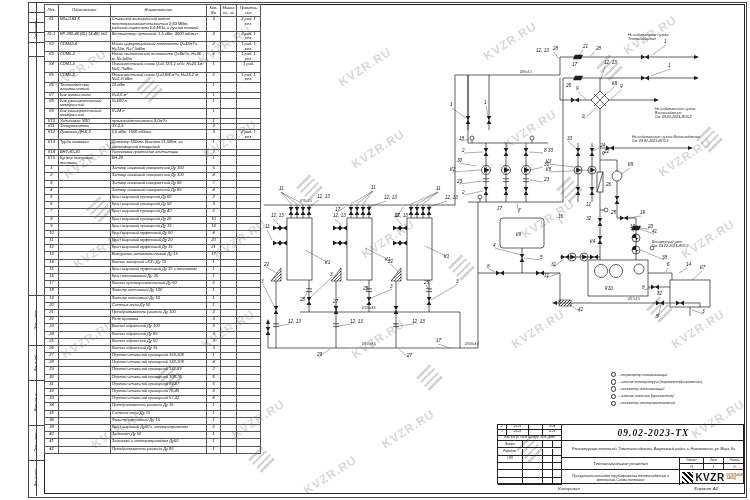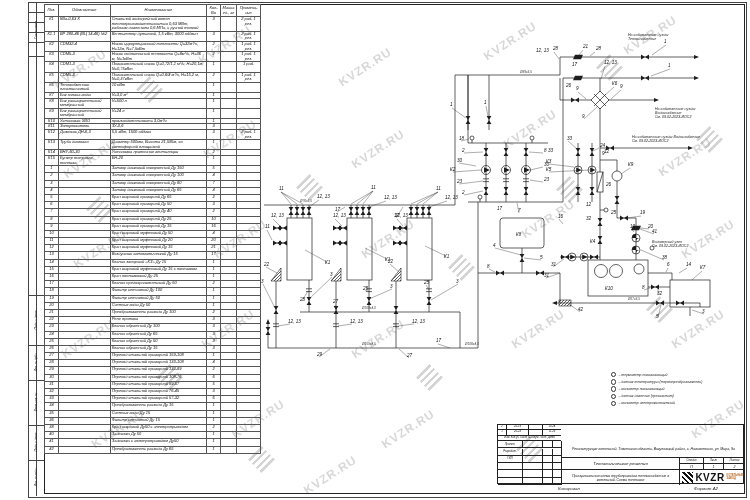--- a/index.html
+++ b/index.html
@@ -1013,20 +1013,21 @@
         <div class="tb bb ctr t28" style="left: 0px; top: 45.4px; width: 24px; height: 7.3px;"></div>
         <div class="tb bb bl" style="left: 24px; top: 45.4px; width: 20px; height: 7.3px;"></div>
         <div class="tb bb bl" style="left: 44px; top: 45.4px; width: 10px; height: 7.3px;"></div>
         <div class="tb bb bl" style="left: 54px; top: 45.4px; width: 9px; height: 7.3px;"></div>
         <div class="tb bb ctr t28" style="left: 0px; top: 52.7px; width: 24px; height: 7.3px;"></div>
         <div class="tb bb bl" style="left: 24px; top: 52.7px; width: 20px; height: 7.3px;"></div>
         <div class="tb bb bl" style="left: 44px; top: 52.7px; width: 10px; height: 7.3px;"></div>
         <div class="tb bb bl" style="left: 54px; top: 52.7px; width: 9px; height: 7.3px;"></div>
       </div>
 
+    <div class="tb bl bb ctr" id="docnum" style="left:63px;top:0;width:184px;height:16px">09.02-2023-ТХ</div>
 
     <div class="tb bl bb ctr t35" style="left:63px;top:16px;width:184px;height:17px;padding:1px 6px">Реконструкция котельной. Тюменская область, Викуловский район, с. Нововяткино, ул. Мира, 9а</div>
 
     <div class="tb bl bb ctr t45" style="left:63px;top:33px;width:118px;height:12px">Технологические решения</div>
 
     <div class="tb bl ctr t35" style="left:63px;top:45px;width:118px;height:15px;padding:0 4px">Принципиальная схема трубопроводов теплоснабжения в котельной. Схема тепловая</div>
 
     <div class="tb bl bb ctr t28" style="left:181px;top:33px;width:24px;height:6px">Стадия</div>
     <div class="tb bl bb ctr t28" style="left:205px;top:33px;width:20px;height:6px">Лист</div>
     <div class="tb bl bb ctr t28" style="left:225px;top:33px;width:22px;height:6px">Листов</div>

